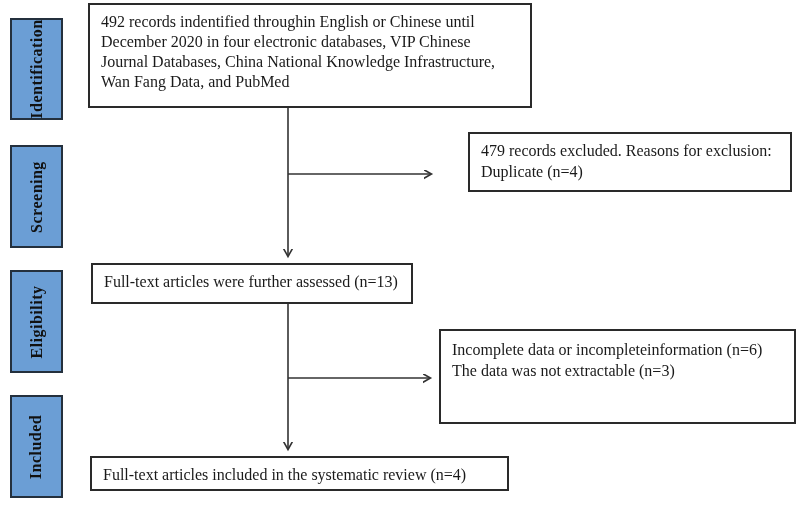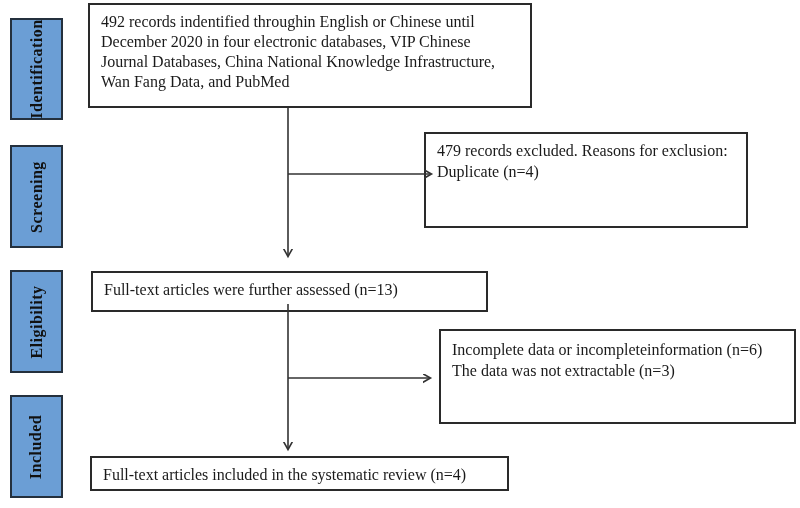--- a/index.html
+++ b/index.html
@@ -57,26 +57,26 @@
     <span>Eligibility</span>
   </div>
   <div class="stage" style="top:395px;height:103px;">
     <span>Included</span>
   </div>
 
   <div class="box" style="left:88px;top:3px;width:444px;height:105px;">
     <span>492 records indentified throughin English or Chinese until December 2020 in four electronic databases, VIP Chinese Journal Databases, China National Knowledge Infrastructure, Wan Fang Data, and PubMed</span>
   </div>
 
-  <div class="box" style="left:424px;top:132px;width:324px;height:96px;padding-top:6px;">
+  <div class="box" style="left:468px;top:132px;width:324px;height:60px;padding-top:6px;">
     <div class="line">479 records excluded. Reasons for exclusion:</div>
     <div class="line">Duplicate (n=4)</div>
   </div>
 
-  <div class="box" style="left:91px;top:263px;width:397px;height:41px;margin-top:8px;">
+  <div class="box" style="left:91px;top:263px;width:322px;height:41px;">
     <span>Full-text articles were further assessed (n=13)</span>
   </div>
 
   <div class="box" style="left:439px;top:329px;width:357px;height:95px;padding-top:8px;">
     <div class="line">Incomplete data or incompleteinformation (n=6)</div>
     <div class="line">The data was not extractable (n=3)</div>
   </div>
 
   <div class="box" style="left:90px;top:456px;width:419px;height:35px;">
     <span>Full-text articles included in the systematic review (n=4)</span>

